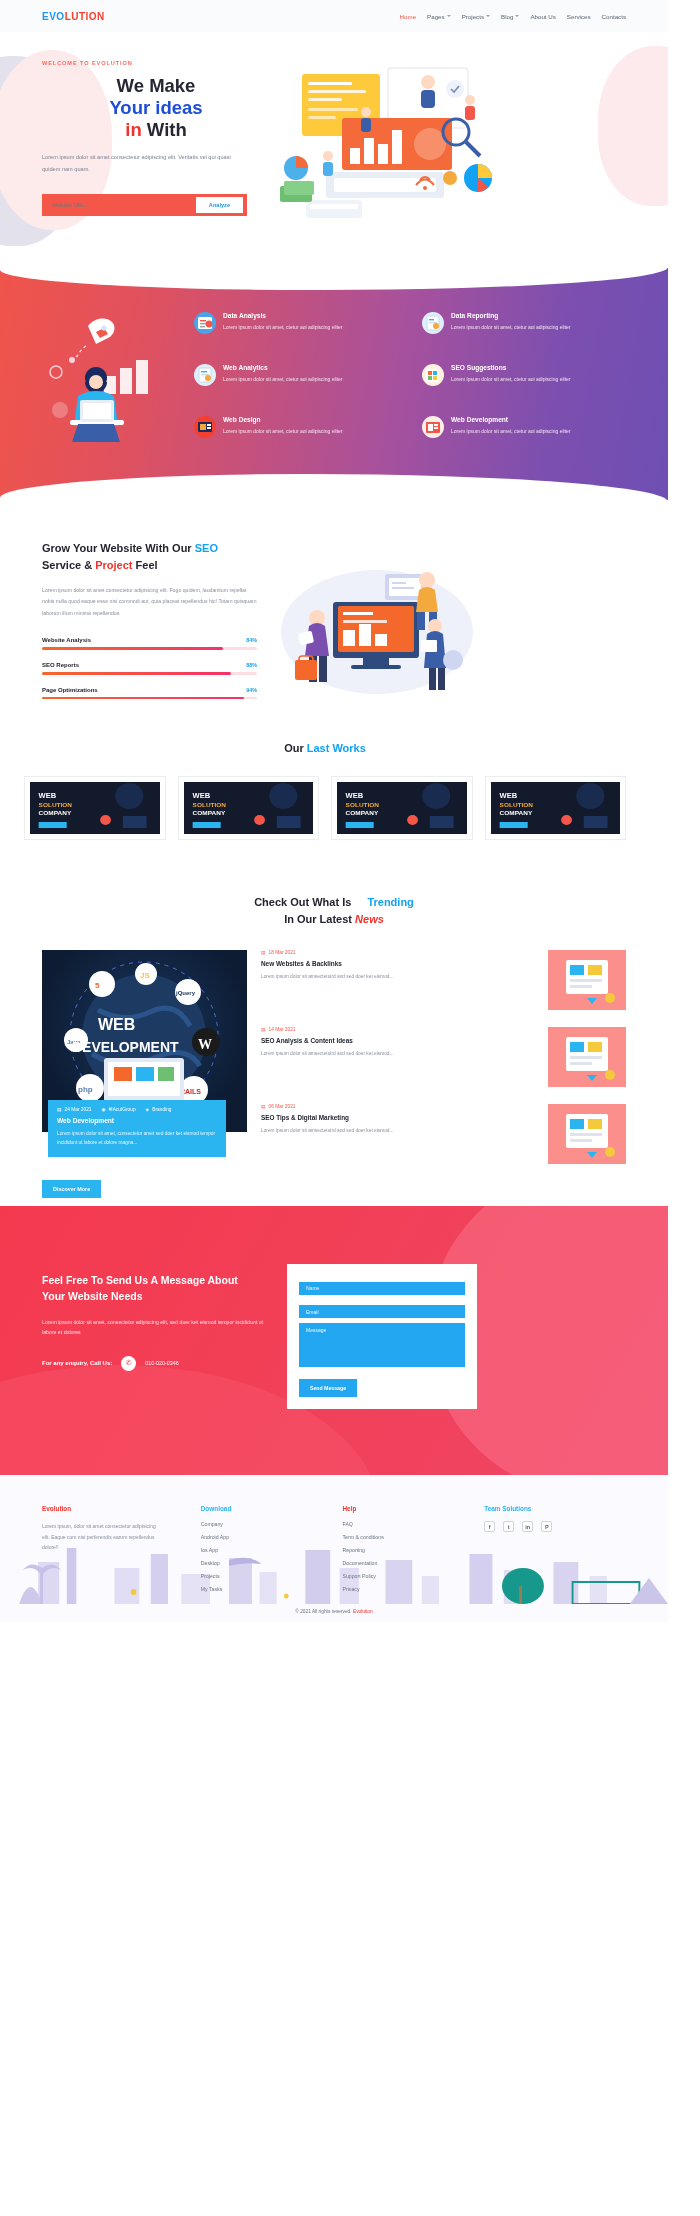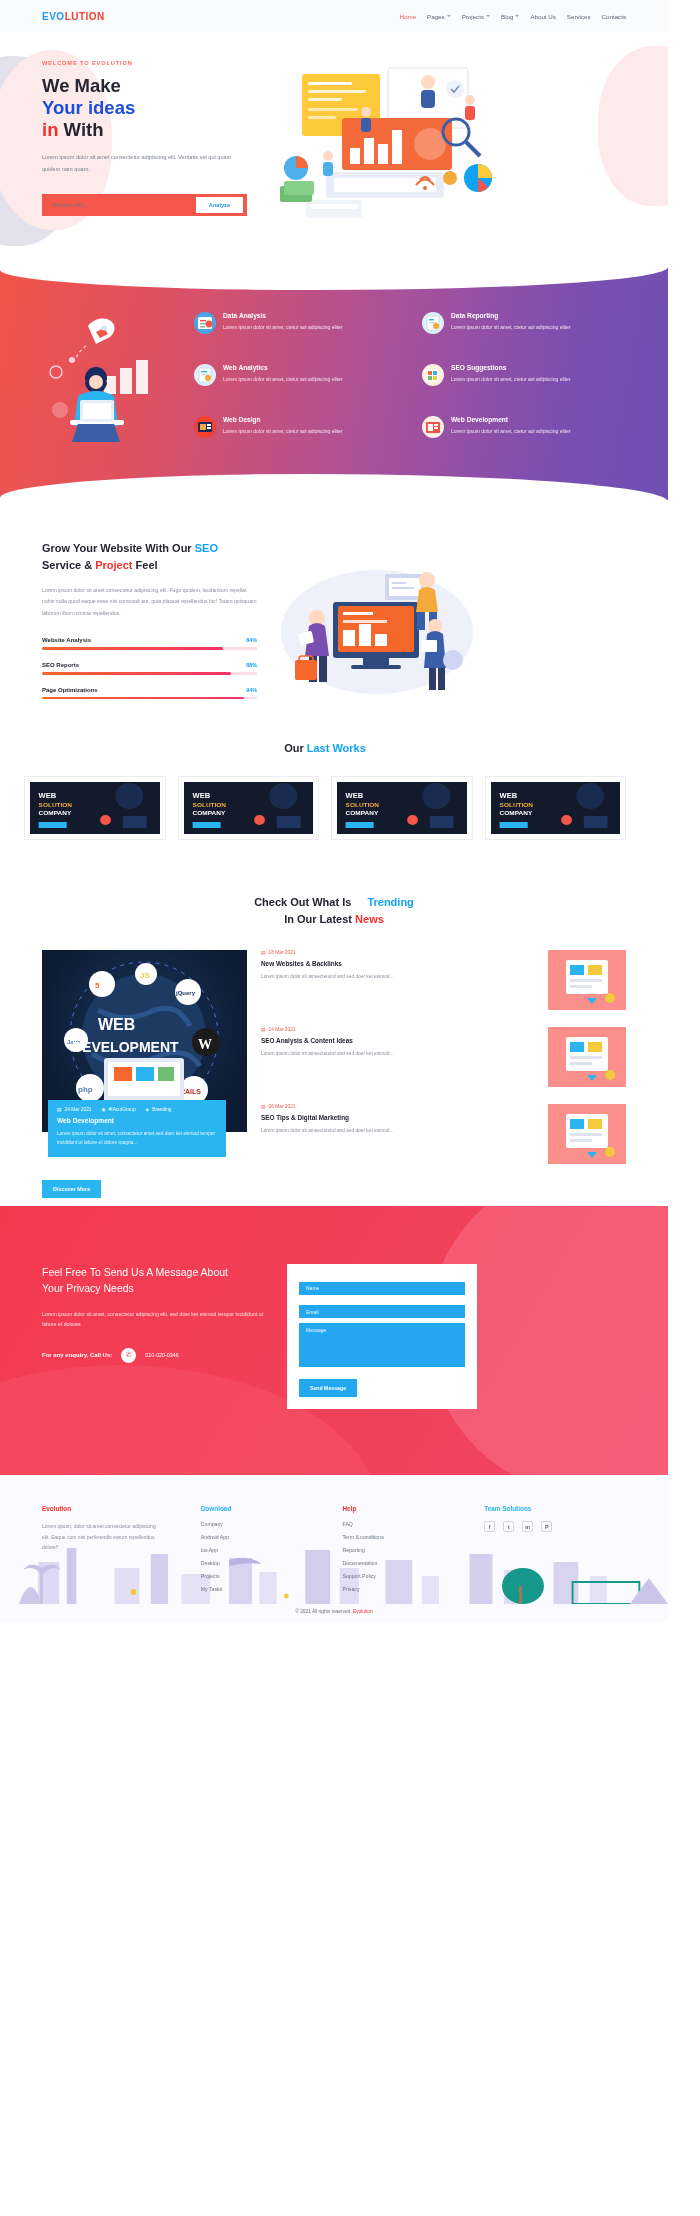--- a/index.html
+++ b/index.html
@@ -40,21 +40,21 @@
     position: absolute; left: -10px; top: 18px; width: 122px; height: 180px;
     background: #fdeaea; border-radius: 50% 48% 46% 50%;
   }
   .hero .blob-pink-r {
     position: absolute; right: -50px; top: 14px; width: 120px; height: 160px;
     background: #fdeaec; border-radius: 46% 50% 50% 44%;
   }
   .hero-inner { position: relative; z-index: 5; display: flex; padding: 28px 42px 0 42px; }
   .hero-left { width: 228px; }
   .eyebrow { color: #fb6a5f; font-size: 5.6px; font-weight: 700; letter-spacing: .9px; }
-  .hero-h1 { margin-top: 9px; font-size: 18.5px; font-weight: 700; line-height: 1.18; color: #262733; }
+  .hero-h1 { margin-top: 9px; font-size: 18.5px; font-weight: 700; line-height: 1.18; color: #262733; text-align: center; }
   .hero-h1 .c-blue { color: #1d4ed8; }
   .hero-h1 .c-red { color: #f4322c; }
   .hero-p { margin-top: 12px; font-size: 5.6px; line-height: 2.1; color: #7b8391; width: 200px; }
   .searchbar {
     margin-top: 18px; width: 205px; height: 22px; background: #f4564a;
     display: flex; align-items: center; padding: 0 4px 0 10px; justify-content: space-between;
   }
   .searchbar .ph { font-size: 5.6px; color: #ffe3e0; }
   .analyze-btn {
     background: #fff; color: #1f97ef; font-size: 5.6px; font-weight: 700;
@@ -104,21 +104,21 @@
   .center-h2 { text-align: center; font-size: 11px; font-weight: 700; color: #23242f; }
   .center-h2 .c-blue { color: #11a2f3; }
   .works-grid { margin-top: 22px; display: grid; grid-template-columns: repeat(4,1fr); gap: 12px; }
   .work-card { border: 1px solid #ececf1; background: #fff; padding: 5px; }
   .work-thumb { height: 52px; background: #121a2b; position: relative; overflow: hidden; }
 
   
   .news { padding: 14px 42px 0 42px; }
   .news-h2 { text-align: center; font-size: 11px; font-weight: 700; line-height: 1.55; color: #23242f; }
   .news-h2 .c-blue { color: #11a2f3; margin-left: 13px; }
-  .news-h2 .c-red { color: #f4322c; }
+  .news-h2 .c-red { color: #f4322c; font-style: italic; }
   .news-row { margin-top: 22px; display: flex; gap: 14px; align-items: flex-start; }
   .news-hero { width: 205px; position: relative; }
   .news-hero-img { height: 182px; background: radial-gradient(circle at 50% 42%,#19365e 0%,#0d1c33 72%); position: relative; overflow: hidden; }
   .news-hero-cap {
     position: relative; margin: -32px 0 0 6px; width: 178px; background: #2ab4f0;
     padding: 7px 9px 9px 9px; z-index: 5;
   }
   .cap-meta { display: flex; gap: 10px; font-size: 4.8px; color: #fff; align-items: center; }
   .cap-meta .mi { display: flex; gap: 3px; align-items: center; }
   .cap-title { margin-top: 5px; font-size: 6.6px; font-weight: 700; color: #fff; }
@@ -143,21 +143,21 @@
   }
   .contact .swoop {
     position: absolute; right: -90px; top: -40px; width: 330px; height: 330px;
     background: #fb7188; border-radius: 50%; opacity: .55;
   }
   .contact .swoop2 {
     position: absolute; left: -140px; bottom: -190px; width: 520px; height: 300px;
     background: #f9566d; border-radius: 50%; opacity: .45;
   }
   .c-left { width: 225px; position: relative; z-index: 4; }
-  .c-h2 { font-size: 10.5px; font-weight: 400; line-height: 1.55; color: #fff; }
+  .c-h2 { font-size: 10.5px; font-weight: 700; line-height: 1.55; color: #fff; margin-top: 8px; }
   .c-p { margin-top: 12px; font-size: 5.2px; line-height: 2.05; color: #ffe0e3; }
   .c-call { margin-top: 18px; display: flex; align-items: center; gap: 9px; }
   .c-call-label { font-size: 6px; font-weight: 700; color: #fff; }
   .c-phone-ico {
     width: 15px; height: 15px; border-radius: 50%; background: #fff;
     display: flex; align-items: center; justify-content: center; color: #f4394f; font-size: 7px;
   }
   .c-num { font-size: 5.4px; color: #fff; }
   .c-form { position: relative; z-index: 4; width: 190px; background: #fff; padding: 12px; }
   .fld { width: 100%; height: 13px; background: #22a7f0; border: none; color: #fff;
@@ -681,21 +681,21 @@
   </div>
   <button class="discover">Discover More</button>
 
   
   <div class="contact">
     <div class="swoop"></div>
     <div class="swoop2"></div>
     <div class="c-left">
       <div class="c-h2">
         <span>Feel Free To Send Us A Message About</span><br>
-        <span>Your Privacy Needs</span>
+        <span>Your Website Needs</span>
       </div>
       <div class="c-p">Lorem ipsum dolor sit amet, consectetur adipiscing elit, sed doer ket eismod tempor incididunt ut labore et dolores</div>
       <div class="c-call">
         <span class="c-call-label">For any enquiry, Call Us:</span>
         <span class="c-phone-ico">✆</span>
         <span class="c-num">010-020-0346</span>
       </div>
     </div>
     <div class="c-form">
       <input class="fld" placeholder="Name" style="">

